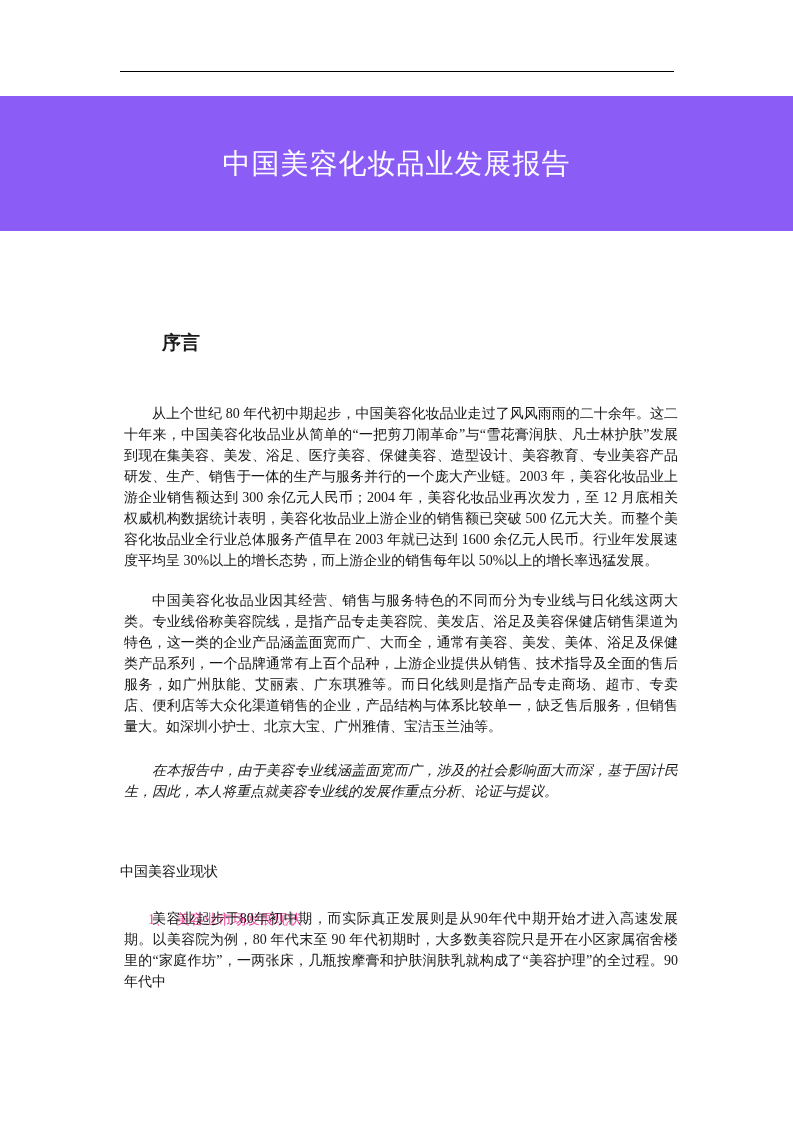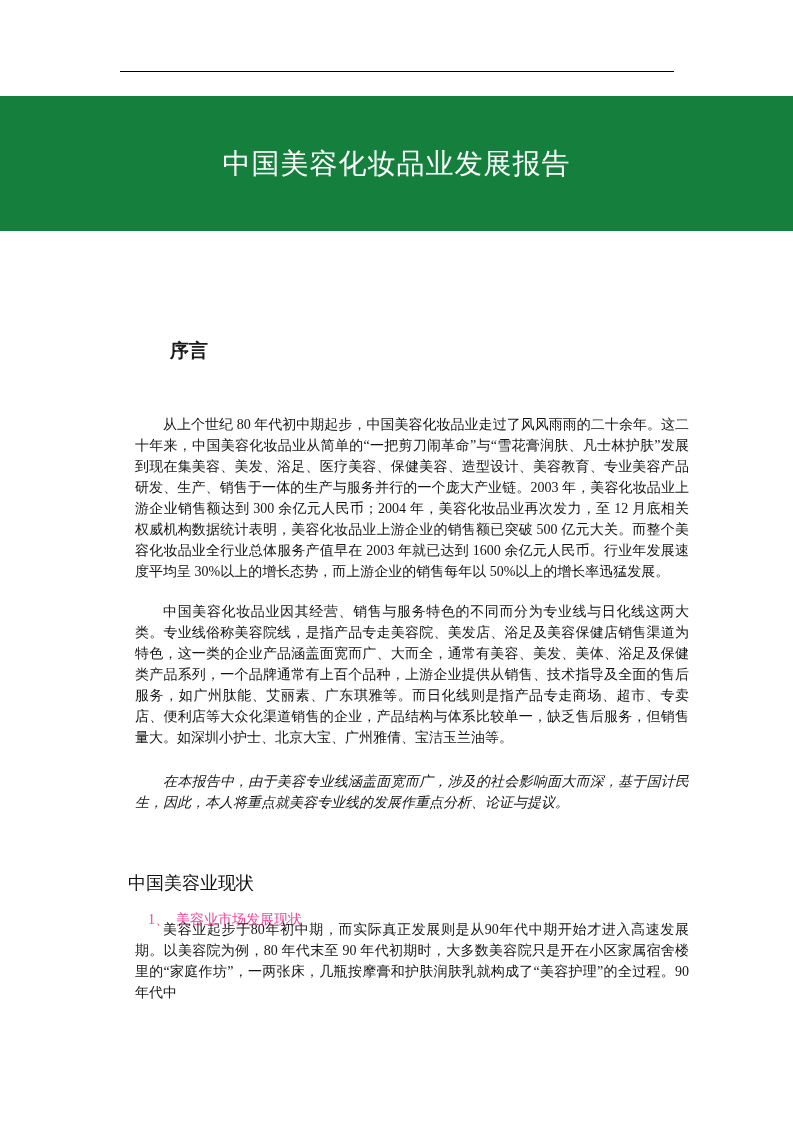--- a/index.html
+++ b/index.html
@@ -22,66 +22,66 @@
       width: 554px;
       height: 0;
       border-top: 1.3px solid #000000;
     }
     .title-banner {
       position: absolute;
       left: 0;
       top: 96px;
       width: 793px;
       height: 135px;
-      background: #15803d;
+      background: #8b5cf6;
       display: flex;
       align-items: center;
       justify-content: center;
     }
     .title-banner .doc-title {
       color: #ffffff;
       font-family: "DejaVu Sans", "Liberation Sans", sans-serif;
       font-size: 28px;
       letter-spacing: 1px;
       font-weight: normal;
       margin: 0;
       margin-top: 0px;
     }
     .section-heading-preface {
       position: absolute;
       left: 162px;
       top: 330px;
-      margin: 8px;
+      margin: 0;
       font-family: "DejaVu Sans", "Liberation Sans", sans-serif;
       font-size: 19px;
       font-weight: bold;
       color: #1a1a1a;
     }
     .body-text {
       position: absolute;
       left: 120px;
       width: 554px;
-      margin: 15px;
+      margin: 4px;
       font-size: 14px;
       line-height: 21px;
       text-align: justify;
       text-indent: 28px;
       color: #141414;
     }
     .p1 { top: 399px; }
     .p2 { top: 586px; }
     .p3 { top: 756px; font-style: italic; }
     .p4 { top: 904px; }
     .section-heading-main {
       position: absolute;
       left: 120px;
       top: 863px;
-      margin: 8px;
+      margin: 0;
       font-family: "DejaVu Sans", "Liberation Sans", sans-serif;
-      font-size: 18px;
+      font-size: 14px;
       font-weight: normal;
       color: #111111;
     }
     .subheading {
       position: absolute;
       left: 148px;
       top: 910px;
       margin: 0;
       font-size: 14px;
       line-height: 20px;

